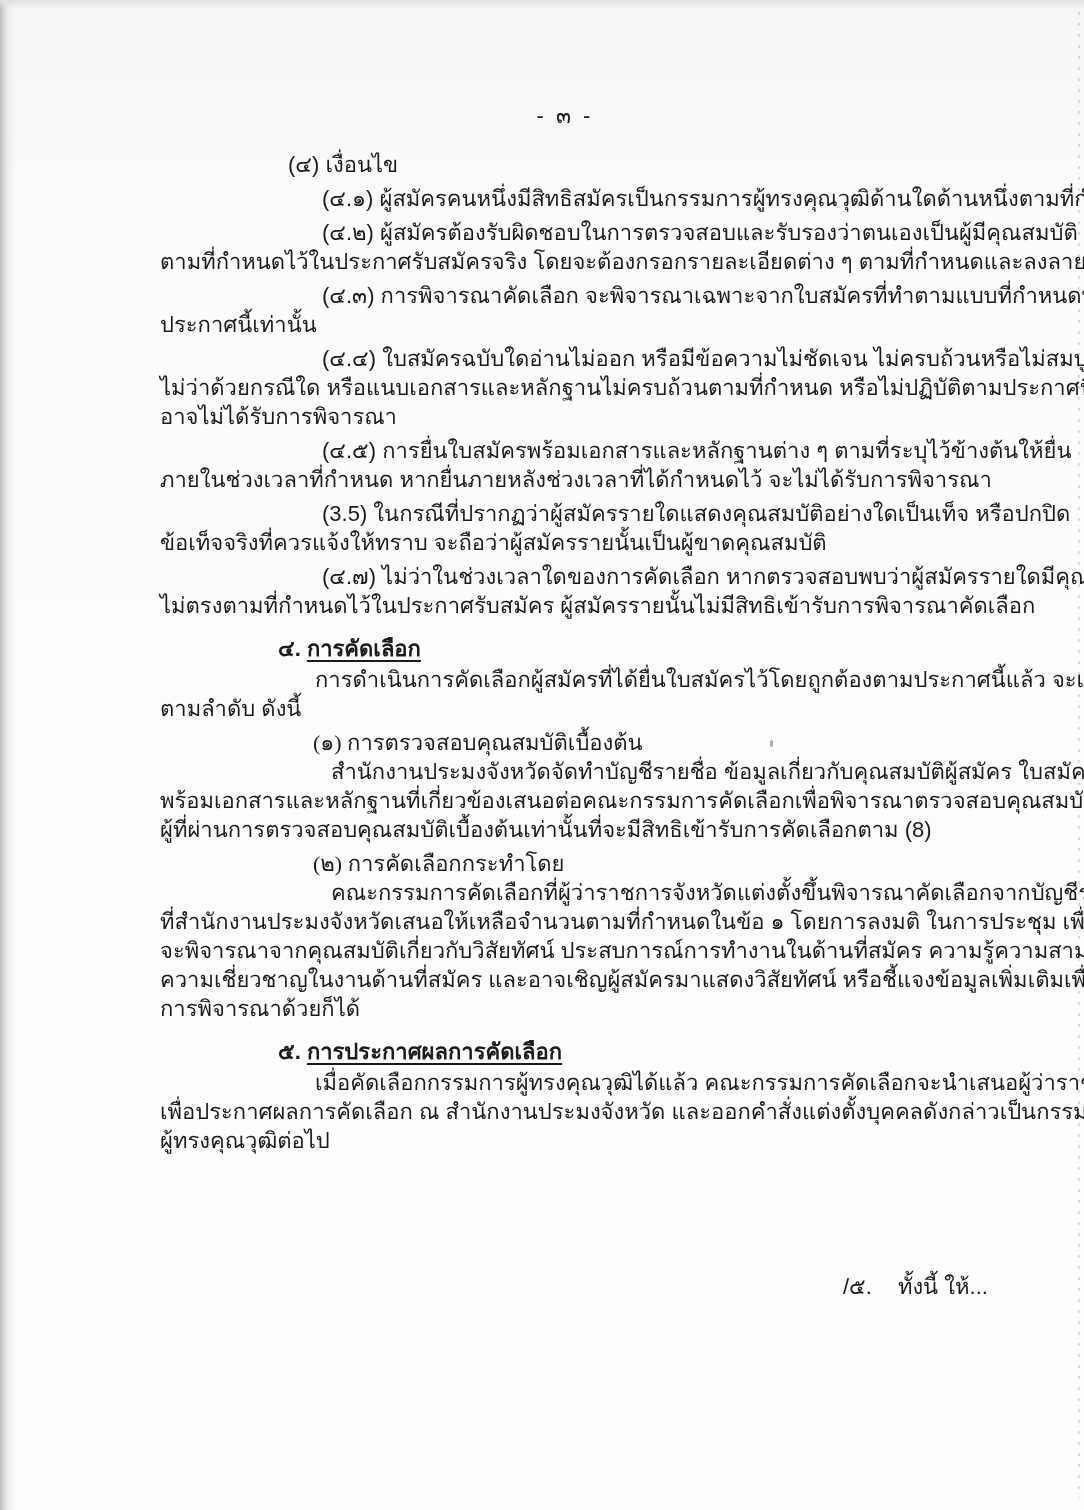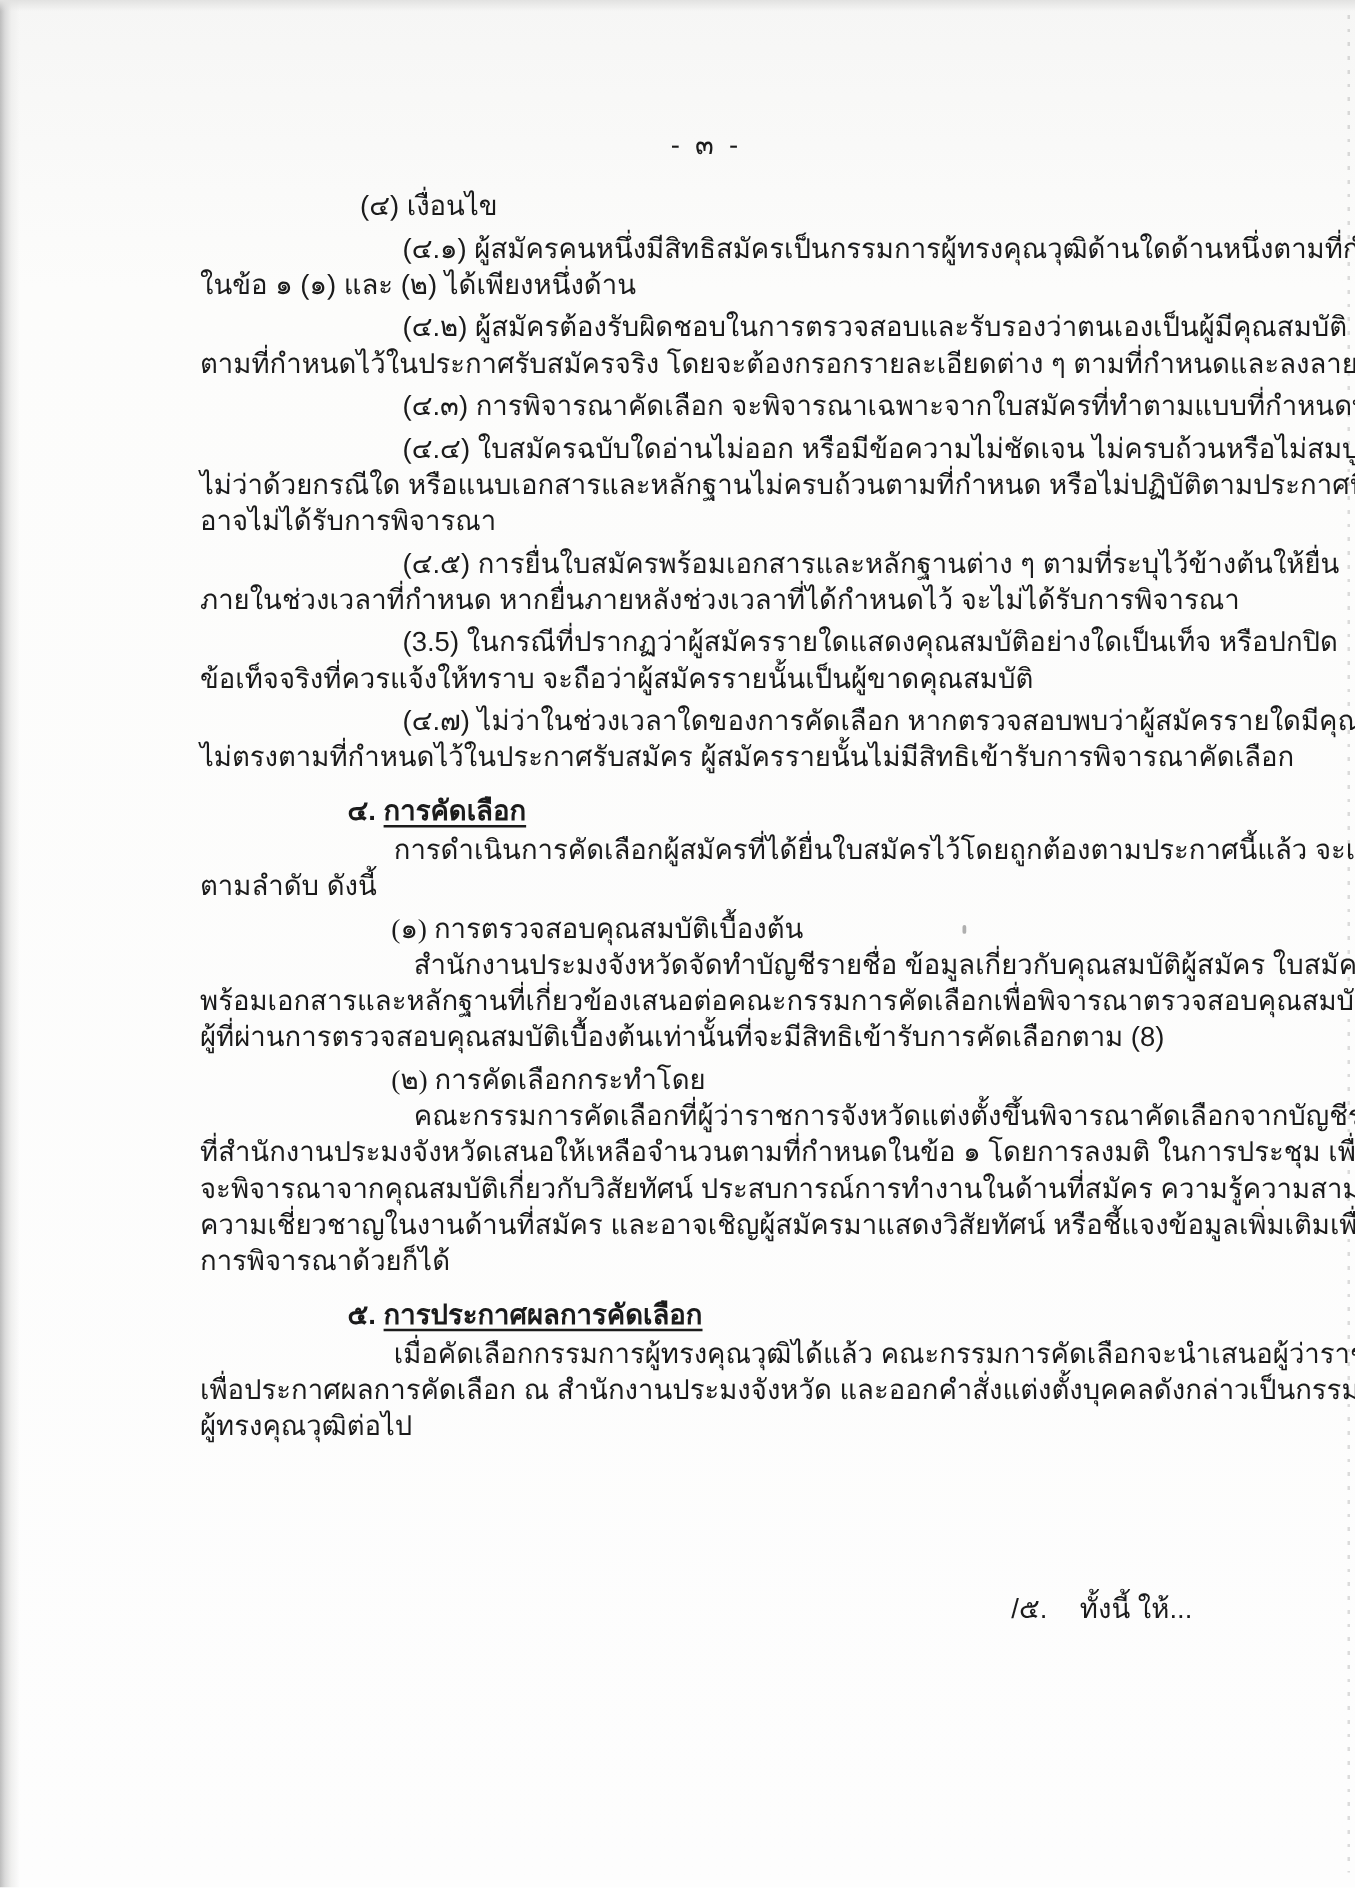--- a/index.html
+++ b/index.html
@@ -47,42 +47,42 @@
   .l1     {padding-left:288px;margin-top:10px;}
   .l2     {padding-left:322px;margin-top:5px;}
   .l2b    {padding-left:313px;margin-top:5px;font-family:Liberation Serif, serif;}
   .l3     {padding-left:331px;margin-top:0;}
   .cont   {padding-left:160px;margin-top:0;}
   .para   {padding-left:315px;margin-top:2px;}
   .heading{padding-left:278px;margin-top:14px;font-weight:bold;}
   .h-title{text-decoration:underline;text-underline-offset:4px;text-decoration-thickness:2px;}
 
   .continuation{
-    position:absolute;left:809px;top:1272px;
+    position:absolute;left:843px;top:1272px;
     font-size:22px;line-height:29px;white-space:nowrap;
   }
   .continuation .c-mark{margin-right:26px;}
 </style>
 </head>
 <body>
 
 <div class="page">
   <div class="edge-left"></div>
   <div class="edge-top"></div>
   <div class="edge-right"></div>
 
   <div class="page-number">- ๓ -</div>
 
   <div class="doc-body">
       <div class="line l1">(๔) เงื่อนไข</div>
       <div class="line l2">(๔.๑) ผู้สมัครคนหนึ่งมีสิทธิสมัครเป็นกรรมการผู้ทรงคุณวุฒิด้านใดด้านหนึ่งตามที่กำหนด</div>
-      <div class="line cont">ในข้อ ๑ (๑) และ (๒) ได้เพียงหนึ่งด้าน</div>
       <div class="line l2">(๔.๒) ผู้สมัครต้องรับผิดชอบในการตรวจสอบและรับรองว่าตนเองเป็นผู้มีคุณสมบัติ</div>
       <div class="line cont">ตามที่กำหนดไว้ในประกาศรับสมัครจริง โดยจะต้องกรอกรายละเอียดต่าง ๆ ตามที่กำหนดและลงลายมือชื่อ</div>
       <div class="line l2">(๔.๓) การพิจารณาคัดเลือก จะพิจารณาเฉพาะจากใบสมัครที่ทำตามแบบที่กำหนดท้าย</div>
+      <div class="line cont">ประกาศนี้เท่านั้น</div>
       <div class="line l2">(๔.๔) ใบสมัครฉบับใดอ่านไม่ออก หรือมีข้อความไม่ชัดเจน ไม่ครบถ้วนหรือไม่สมบูรณ์</div>
       <div class="line cont">ไม่ว่าด้วยกรณีใด หรือแนบเอกสารและหลักฐานไม่ครบถ้วนตามที่กำหนด หรือไม่ปฏิบัติตามประกาศนี้</div>
       <div class="line cont">อาจไม่ได้รับการพิจารณา</div>
       <div class="line l2">(๔.๕) การยื่นใบสมัครพร้อมเอกสารและหลักฐานต่าง ๆ ตามที่ระบุไว้ข้างต้นให้ยื่น</div>
       <div class="line cont">ภายในช่วงเวลาที่กำหนด หากยื่นภายหลังช่วงเวลาที่ได้กำหนดไว้ จะไม่ได้รับการพิจารณา</div>
       <div class="line l2">(3.5) ในกรณีที่ปรากฏว่าผู้สมัครรายใดแสดงคุณสมบัติอย่างใดเป็นเท็จ หรือปกปิด</div>
       <div class="line cont">ข้อเท็จจริงที่ควรแจ้งให้ทราบ จะถือว่าผู้สมัครรายนั้นเป็นผู้ขาดคุณสมบัติ</div>
       <div class="line l2">(๔.๗) ไม่ว่าในช่วงเวลาใดของการคัดเลือก หากตรวจสอบพบว่าผู้สมัครรายใดมีคุณสมบัติ</div>
       <div class="line cont">ไม่ตรงตามที่กำหนดไว้ในประกาศรับสมัคร ผู้สมัครรายนั้นไม่มีสิทธิเข้ารับการพิจารณาคัดเลือก</div>
       <div class="line heading"><span class="h-num">๔. </span><span class="h-title">การคัดเลือก</span></div>

